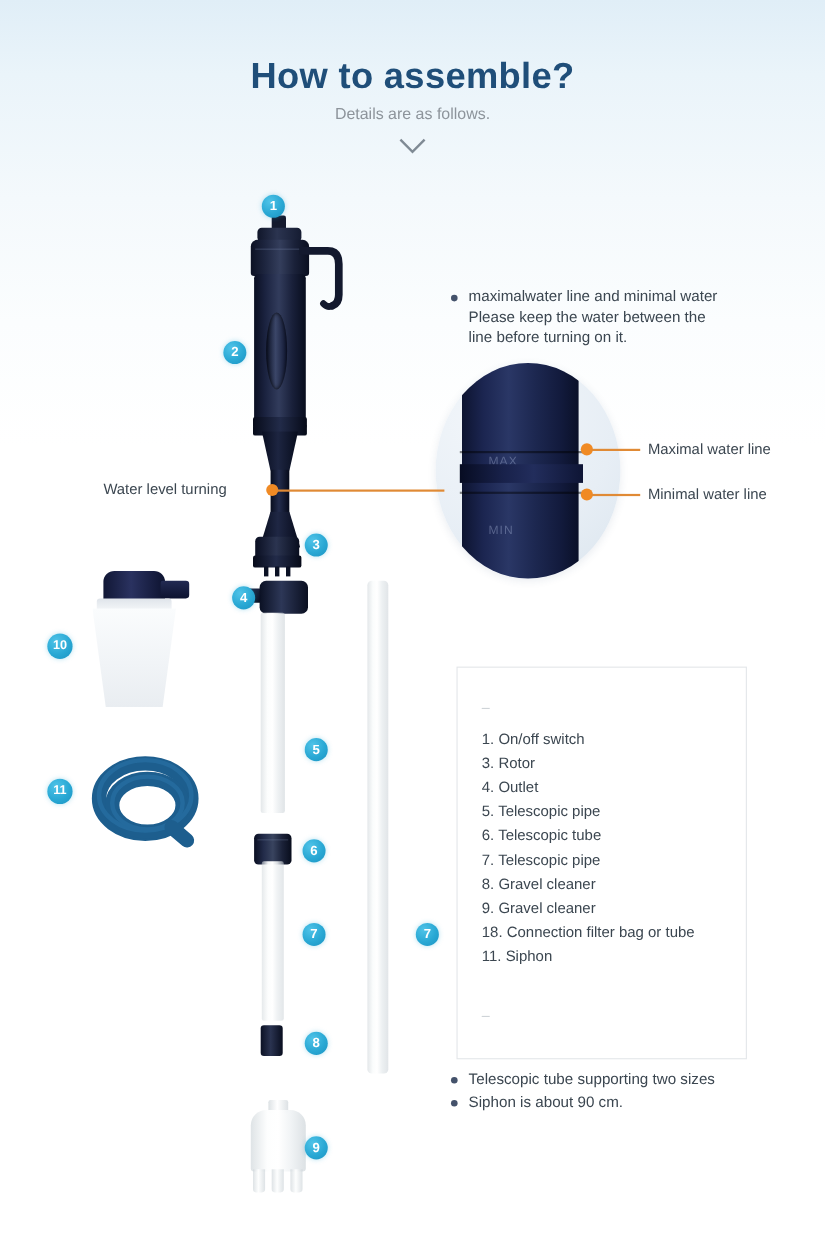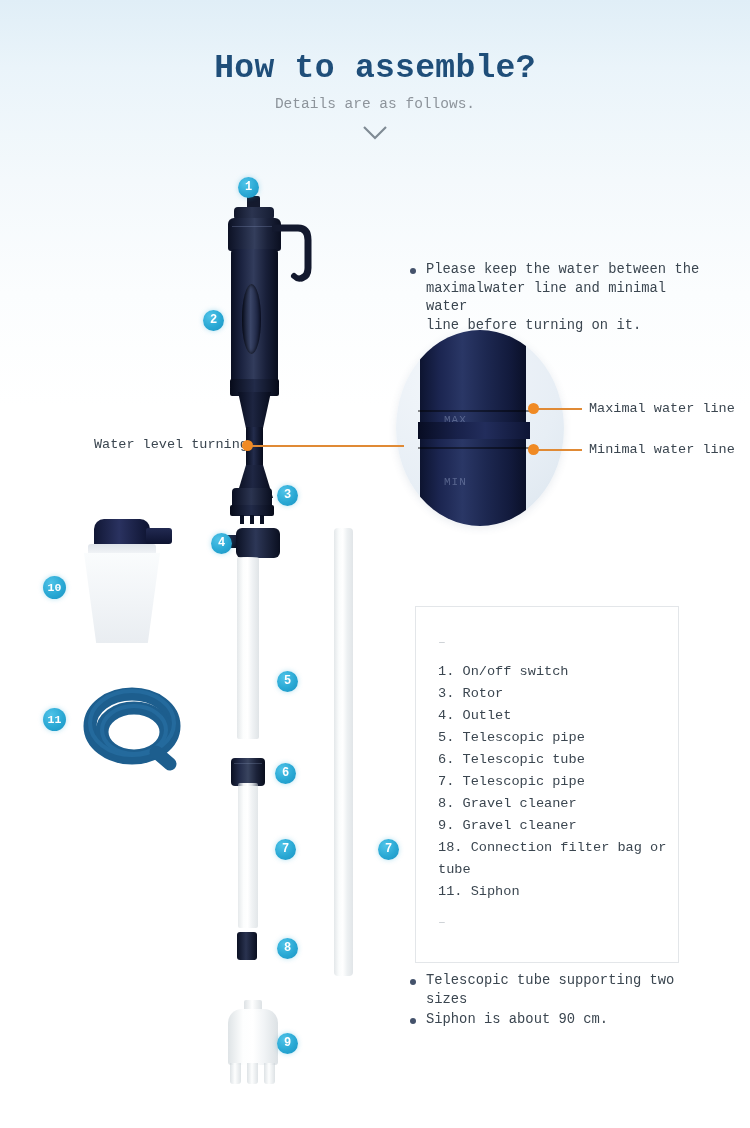--- a/index.html
+++ b/index.html
@@ -4,21 +4,20 @@
 <style>
   html, body { margin:0; padding:0; }
   body {
     width:750px; height:1128px; position:relative; overflow:hidden;
     font-family:"Liberation Sans", sans-serif;
     background:#ffffff;
   }
   #page {
     position:absolute; left:0; top:0; width:750px; height:1128px;
     background:linear-gradient(180deg,#e0eef7 0%, #eaf4fa 6%, #f4f9fc 16%, #fbfdfe 26%, #ffffff 36%, #ffffff 100%);
-    font-family:Liberation Mono, monospace;
   }
 
   
   .title {
     position:absolute; left:0; top:50px; width:750px; text-align:center;
     font-size:33px; font-weight:bold; color:#1f4e79; letter-spacing:0.3px;
   }
   .subtitle {
     position:absolute; left:0; top:96px; width:750px; text-align:center;
     font-size:14.5px; color:#8d949b; font-weight:normal;
@@ -251,22 +250,22 @@
       <path d="M30 54 q-4 2 -8 -2" fill="none" stroke="#13192e" stroke-width="6" stroke-linecap="round"></path>
     </svg>
   </div>
 
   <div class="badge" style="left:238px; top:177px;">1</div>
   <div class="badge" style="left:203px; top:310px;">2</div>
 
   <div class="bullet-block" style="left:410px; top:261px; width:290px;">
     <div class="bullet-row">
       <span class="bdot"></span>
+      <div>maximalwater line and minimal water</div>
       <div>Please keep the water between the</div>
-      <div>maximalwater line and minimal water</div>
       <div>line before turning on it.</div>
     </div>
   </div>
 
   <div class="mag">
     <div class="mag-tube"></div>
     <div class="mag-emb" style="left:48px; top:84px;">MAX</div>
     <div class="mag-band" style="top:92px;"></div>
     <div class="mag-seam" style="top:80px;"></div>
     <div class="mag-seam" style="top:117px;"></div>

